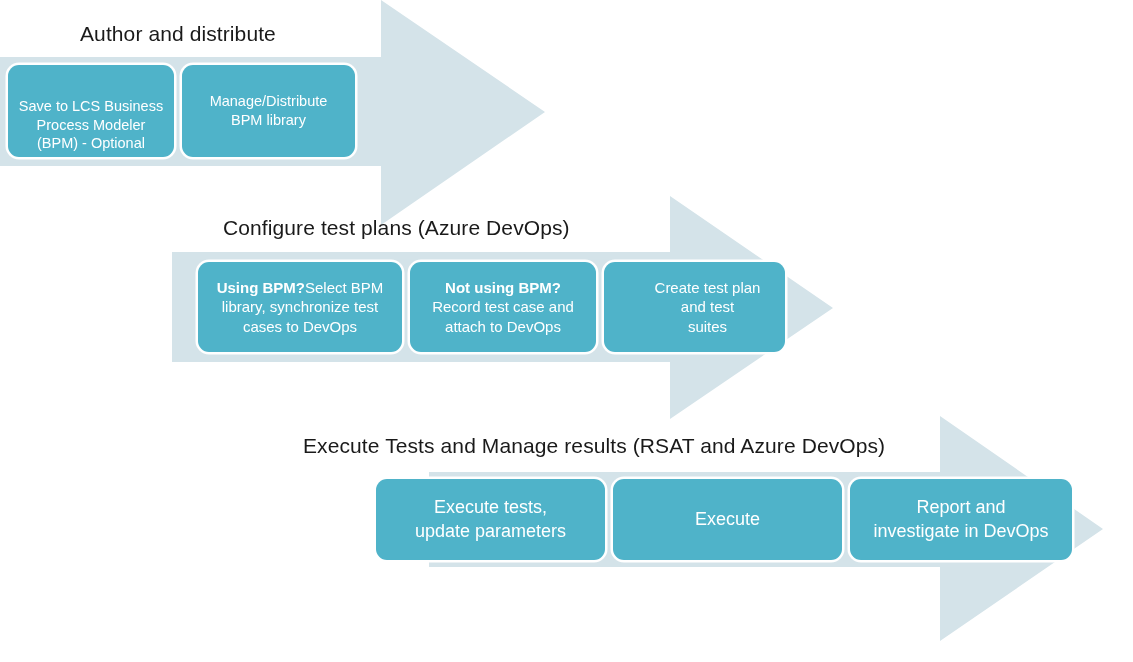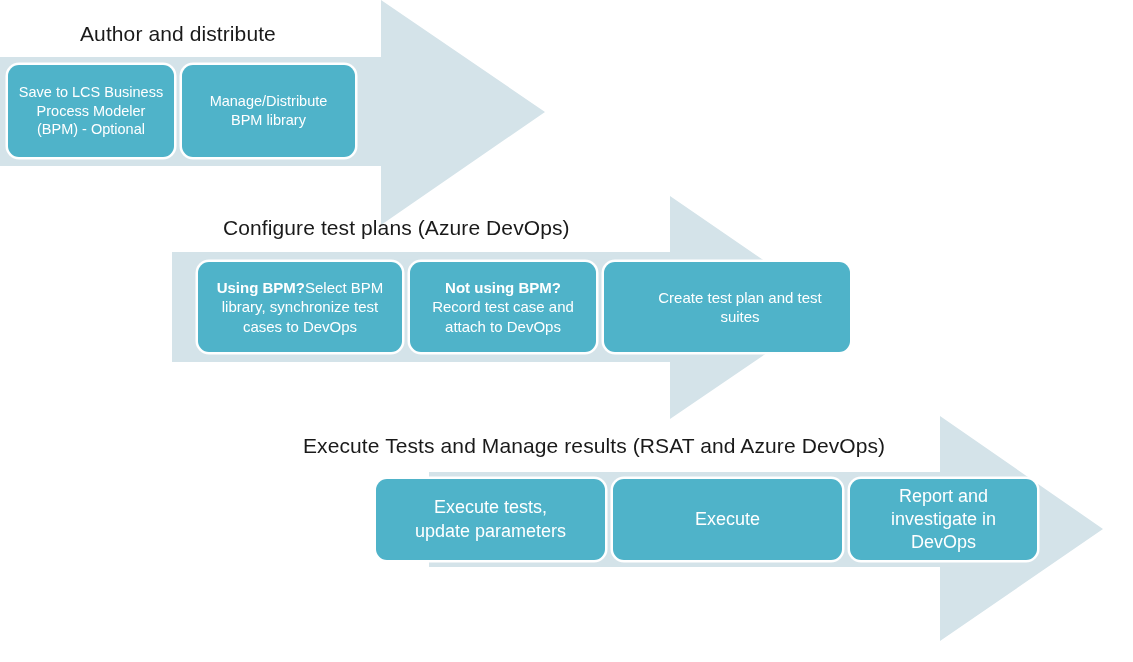--- a/index.html
+++ b/index.html
@@ -94,21 +94,21 @@
     <polygon fill="#d4e3e9" points="172,252 670,252 670,196 833,308 670,419 670,362 172,362"></polygon>
 
     <polygon fill="#d4e3e9" points="429,472 940,472 940,416 1103,529 940,641 940,567 429,567"></polygon>
   </svg>
 
   <div class="phase row1" style="left:0; top:0; width:1133px; height:220px;">
     <div class="phase-title" style="left:57px; top:23px;">Author and distribute</div>
 
     <div class="steps" style="left:0px; top:65px; height:92px;">
       <div class="gap"></div>
-      <div class="step-box" style="width:166px;">
+      <div class="step-box" style="width:166px;align-items:flex-end;">
         <span class="txt">
           <span>Save to LCS Business</span><br>
           <span>Process Modeler</span><br>
           <span>(BPM) - Optional</span>
         </span>
       </div>
       <div class="gap"></div>
       <div class="step-box" style="width:173px;">
         <span class="txt">
           <span>Manage/Distribute</span><br>
@@ -127,21 +127,21 @@
           <b>Using BPM?</b><span>Select BPM library, synchronize test cases to DevOps</span>
         </span>
       </div>
       <div class="gap"></div>
       <div class="step-box" style="width:186px;">
         <span class="txt">
           <b>Not using BPM?</b><span> Record test case and attach to DevOps</span>
         </span>
       </div>
       <div class="gap"></div>
-      <div class="step-box" style="width:246px;padding-left:36px;">
+      <div class="step-box" style="width:181px;padding-left:36px;">
         <span class="txt">
           <span>Create test plan and test</span><br>
           <span>suites</span>
         </span>
       </div>
     </div>
   </div>
 
   <div class="phase row3" style="left:0; top:0; width:1133px; height:662px;">
     <div class="phase-title" style="left:280px; top:435px;">Execute Tests and Manage results (RSAT and Azure DevOps)</div>
@@ -153,21 +153,21 @@
           <span>update parameters</span>
         </span>
       </div>
       <div class="gap"></div>
       <div class="step-box" style="width:229px;text-align:right;">
         <span class="txt">
           <span>Execute</span>
         </span>
       </div>
       <div class="gap"></div>
-      <div class="step-box" style="width:187px;">
+      <div class="step-box" style="width:222px;">
         <span class="txt">
           <span>Report and</span><br>
           <span>investigate in DevOps</span>
         </span>
       </div>
     </div>
   </div>
 
 </div>
 

